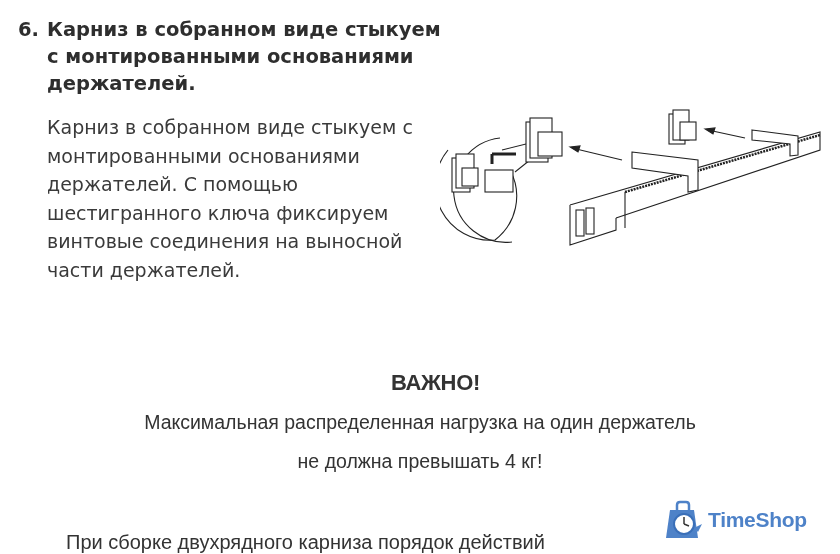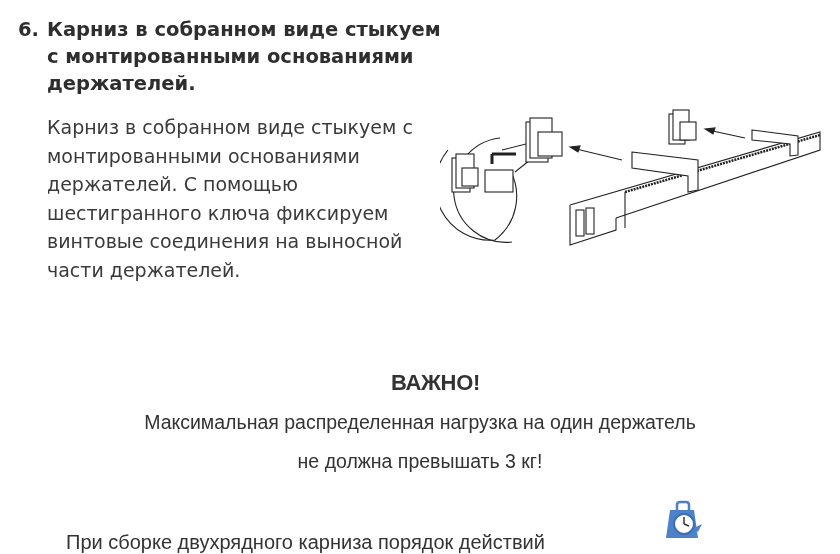--- a/index.html
+++ b/index.html
@@ -62,27 +62,28 @@
   <rect x="146" y="108" width="8" height="26" fill="#fff"></rect>
   <line x1="185" y1="92" x2="185" y2="128"></line>
 
   <path d="M192 52 L258 60 L258 90 L248 92 L248 76 L192 68 Z" fill="#fff"></path>
   <path d="M312 30 L358 36 L358 55 L350 56 L350 44 L312 40 Z" fill="#fff"></path>
 </svg>
 
 <div class="important">
   <div class="important-title">ВАЖНО!</div>
   <div class="important-text">Максимальная распределенная нагрузка на один держатель</div>
-  <div class="important-text">не должна превышать 3 кг!</div>
+  <div class="important-text">не должна превышать 4 кг!</div>
 </div>
 
 <div class="footer-text">При сборке двухрядного карниза порядок действий</div>
 
 <div class="logo">
   <svg width="42" height="40" viewBox="0 0 42 40">
     <path d="M6 10 L30 10 L34 38 L2 38 Z" fill="#4e82c8"></path>
     <path d="M13 10 L13 5 Q13 2 16 2 L22 2 Q25 2 25 5 L25 10" fill="none" stroke="#4e82c8" stroke-width="2.5"></path>
     <circle cx="20" cy="24" r="10" fill="#ffffff" stroke="#3a6fb8" stroke-width="2"></circle>
     <line x1="20" y1="24" x2="20" y2="17" stroke="#333" stroke-width="1.5"></line>
     <line x1="20" y1="24" x2="25" y2="26" stroke="#333" stroke-width="1.5"></line>
     <path d="M30 28 L38 24 L34 32 Z" fill="#4e82c8"></path>
   </svg>
+  <span class="logo-text">TimeShop</span>
 </div>
 
 </body></html>

